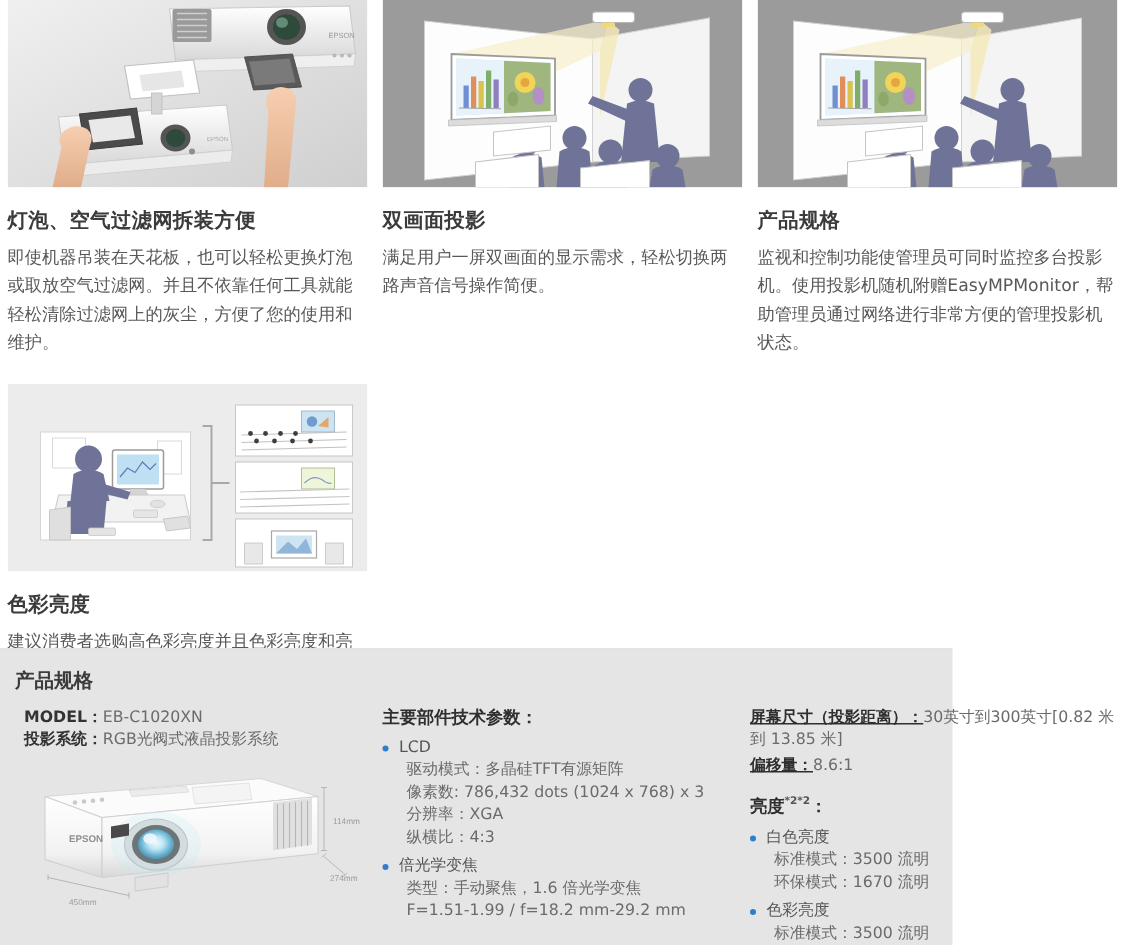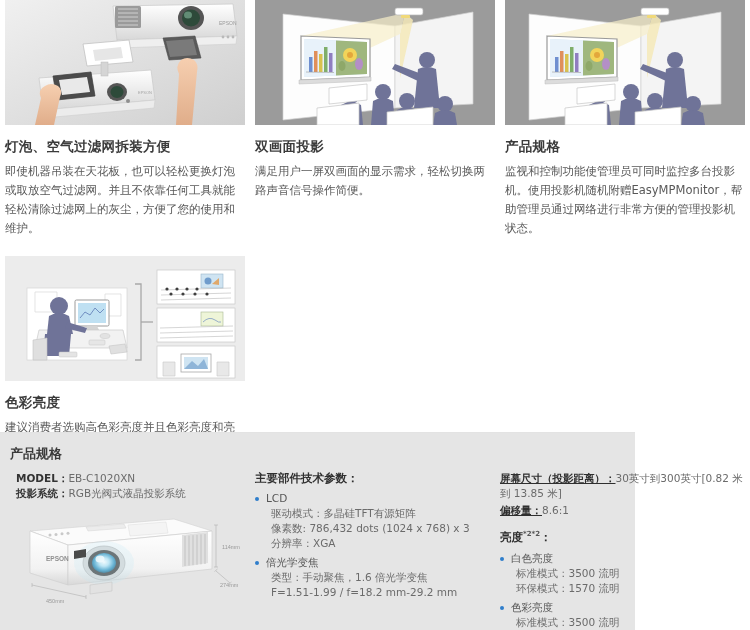--- a/index.html
+++ b/index.html
@@ -469,20 +469,21 @@
 
       <div class="spec-col col-mid">
         <div class="blk-title">主要部件技术参数：</div>
 
         <div class="bullet-item">
           <div class="bullet-head">LCD</div>
           <div class="sub-lines">
             <div>驱动模式：多晶硅TFT有源矩阵</div>
             <div>像素数: 786,432 dots (1024 x 768) x 3</div>
             <div>分辨率：XGA</div>
+            <div>纵横比：4:3</div>
           </div>
         </div>
 
         <div class="bullet-item">
           <div class="bullet-head">倍光学变焦</div>
           <div class="sub-lines">
             <div>类型：手动聚焦，1.6 倍光学变焦</div>
             <div>F=1.51-1.99 / f=18.2 mm-29.2 mm</div>
           </div>
         </div>
@@ -496,21 +497,21 @@
         <div class="right-line">
           <b>偏移量：</b><span>8.6:1</span>
         </div>
 
         <div class="bright-head"><span>亮度</span><span class="supers">*2*2</span><span>：</span></div>
 
         <div class="bullet-item">
           <div class="bullet-head">白色亮度</div>
           <div class="sub-lines">
             <div>标准模式：3500 流明</div>
-            <div>环保模式：1570 流明</div>
+            <div>环保模式：1670 流明</div>
           </div>
         </div>
 
         <div class="bullet-item">
           <div class="bullet-head">色彩亮度</div>
           <div class="sub-lines">
             <div>标准模式：3500 流明</div>
 
           </div>
         </div>

